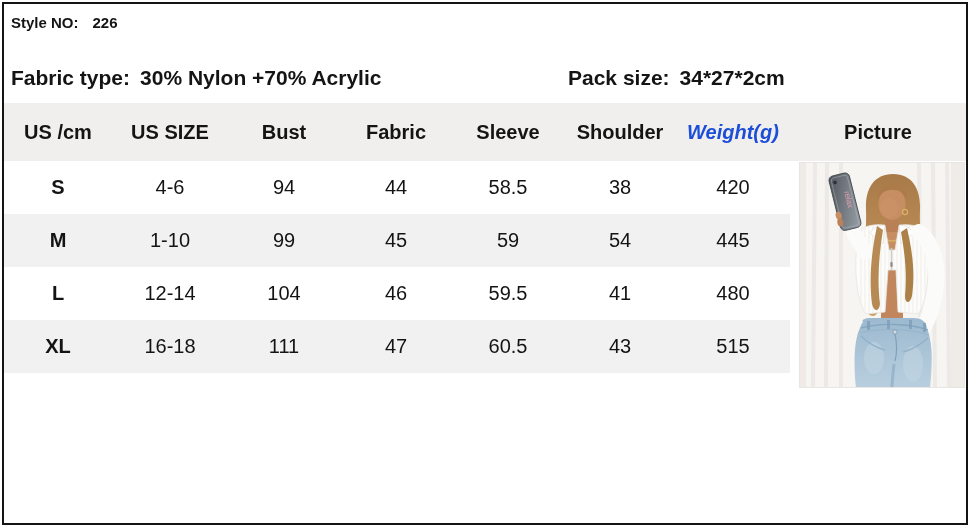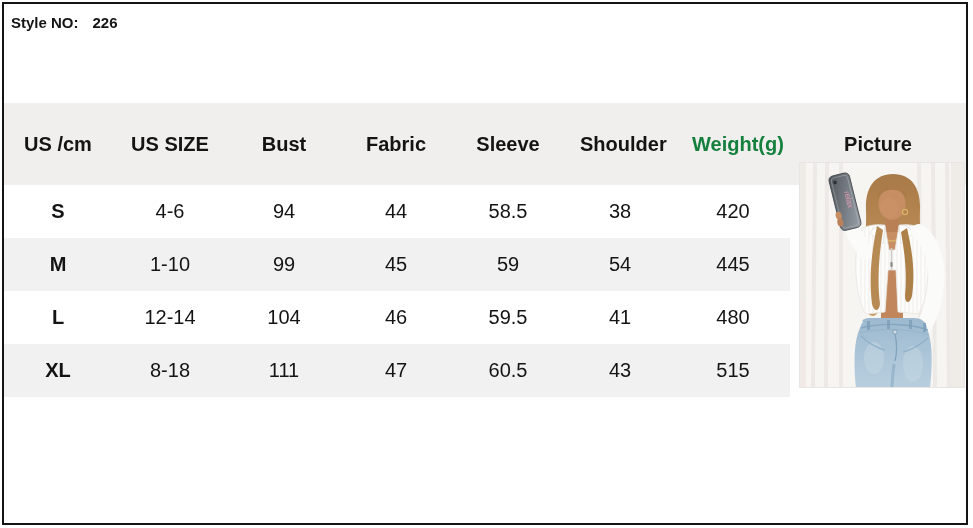--- a/index.html
+++ b/index.html
@@ -16,21 +16,21 @@
   .fabric-line{position:absolute;left:7px;top:62px;font-size:21px;font-weight:bold;white-space:nowrap;width:950px;}
   .fabric-line .val{margin-left:10px;}
   .pack-group{position:absolute;left:557px;top:0;}
   .pack-group .val{margin-left:10px;}
   table.size-table{
     position:absolute;left:0;top:99px;width:962px;
     border-collapse:collapse;table-layout:fixed;
   }
   table.size-table th{
     height:50px;background:#f0efee;font-size:20px;font-weight:bold;
-    text-align:center;vertical-align:middle;padding:16px;
+    text-align:center;vertical-align:middle;padding:4px;
   }
   table.size-table td{
     height:53px;font-size:20px;font-weight:normal;
     text-align:center;vertical-align:middle;padding:0;
   }
   table.size-table td.size{font-weight:bold;}
   table.size-table tr.striped td:not(.pic){background:#f2f1f1;}
   .photo{
     position:absolute;left:795px;top:158px;width:166px;height:226px;
     background:#f6f5f2;overflow:hidden;
@@ -40,41 +40,47 @@
 </head>
 <body>
 
 <div class="sheet">
   <div class="frame">
 
     <div class="style-line">
       <span>Style NO:</span><span class="val">226</span>
     </div>
 
+    <div class="fabric-line">
+      <span>Fabric type:</span><span class="val">30% Nylon +70% Acrylic</span>
+      <span class="pack-group">
+        <span>Pack size:</span><span class="val">34*27*2cm</span>
+      </span>
+    </div>
 
     <table class="size-table">
       <colgroup>
         <col style="width:108px">
           <col style="width:116px">
           <col style="width:112px">
           <col style="width:112px">
         <col style="width:112px">
           <col style="width:112px">
           <col style="width:114px">
           <col style="width:176px">
       </colgroup>
       <thead>
         <tr>
           <th>US /cm</th>
           <th>US SIZE</th>
           <th>Bust</th>
           <th>Fabric</th>
           <th>Sleeve</th>
           <th>Shoulder</th>
-          <th style="color: #15803d;">Weight(g)</th>
+          <th style="color: #1d4ed8; font-style: italic;">Weight(g)</th>
           <th>Picture</th>
         </tr>
       </thead>
       <tbody>
         <tr>
           <td class="size">S</td>
           <td>4-6</td>
           <td>94</td>
           <td>44</td>
           <td>58.5</td>
@@ -97,21 +103,21 @@
           <td>12-14</td>
           <td>104</td>
           <td>46</td>
           <td>59.5</td>
           <td>41</td>
           <td>480</td>
           <td class="pic"></td>
         </tr>
         <tr class="striped">
           <td class="size">XL</td>
-          <td>8-18</td>
+          <td>16-18</td>
           <td>111</td>
           <td>47</td>
           <td>60.5</td>
           <td>43</td>
           <td>515</td>
           <td class="pic"></td>
         </tr>
       </tbody>
     </table>
 

